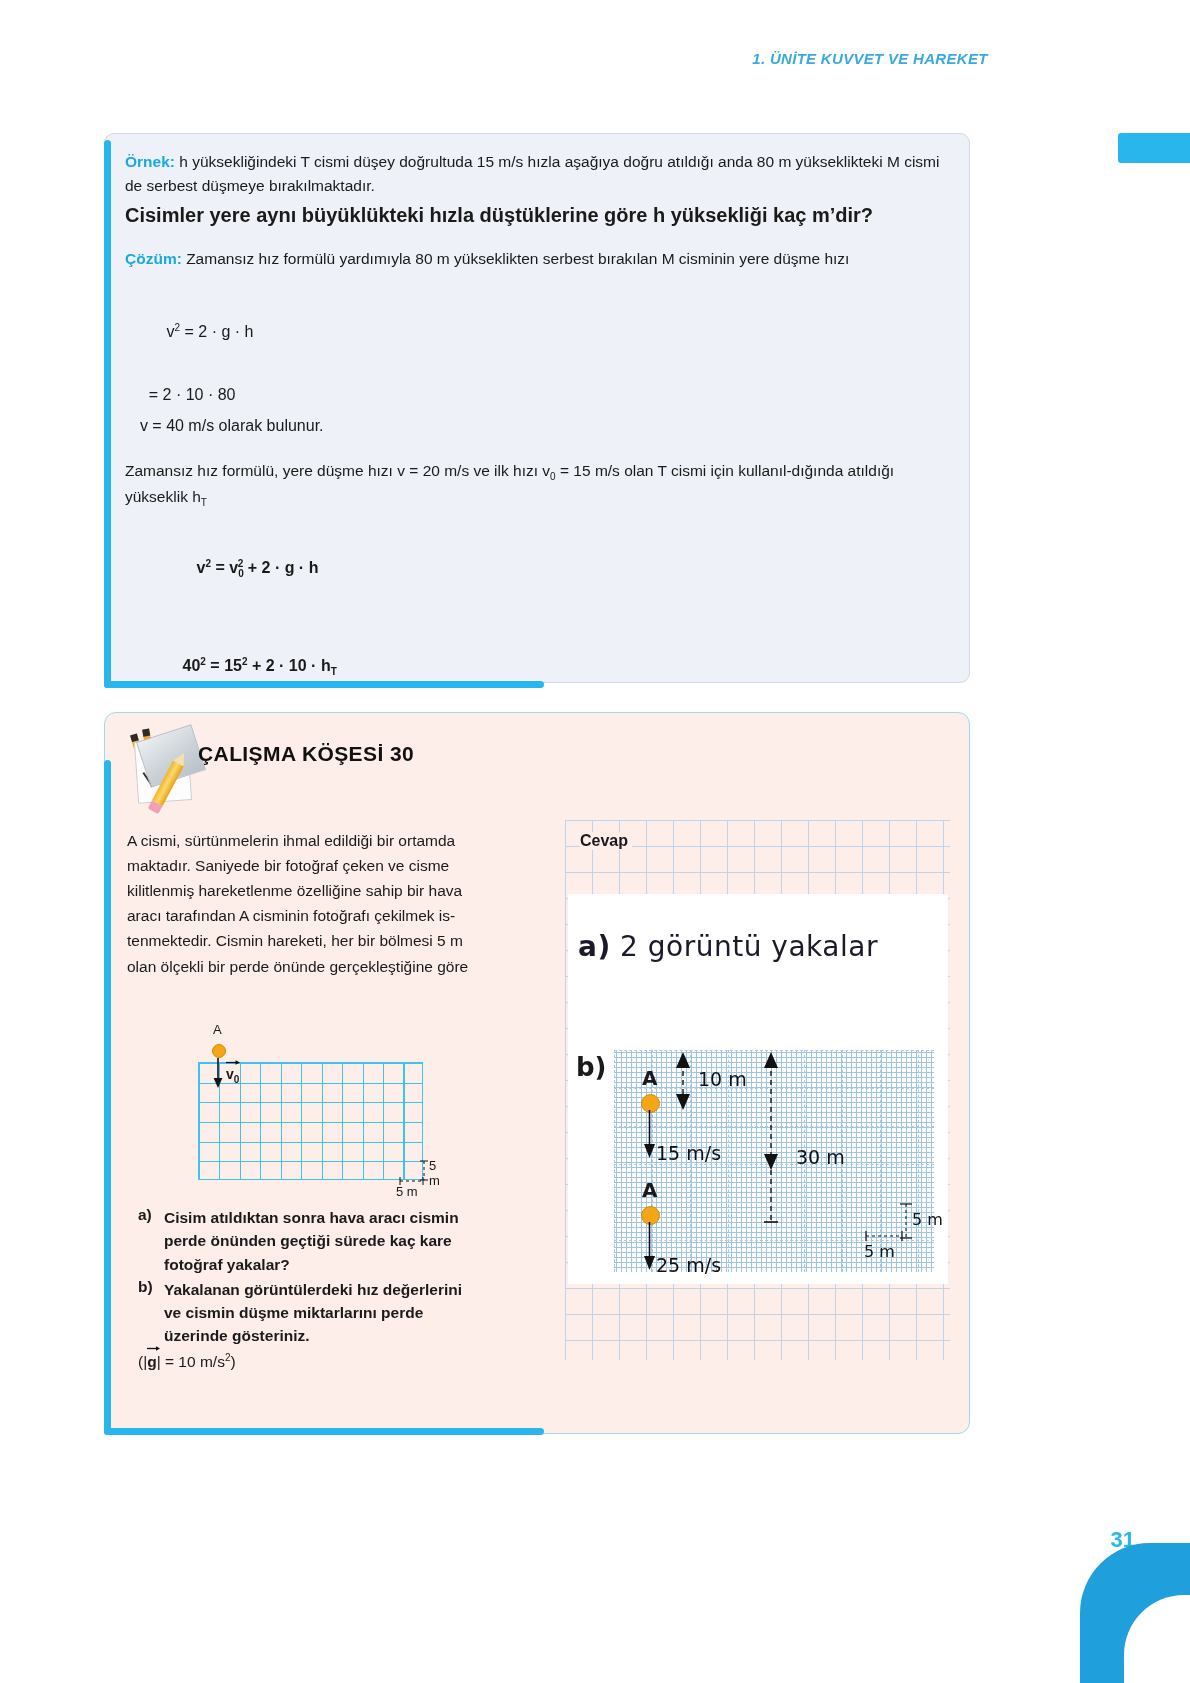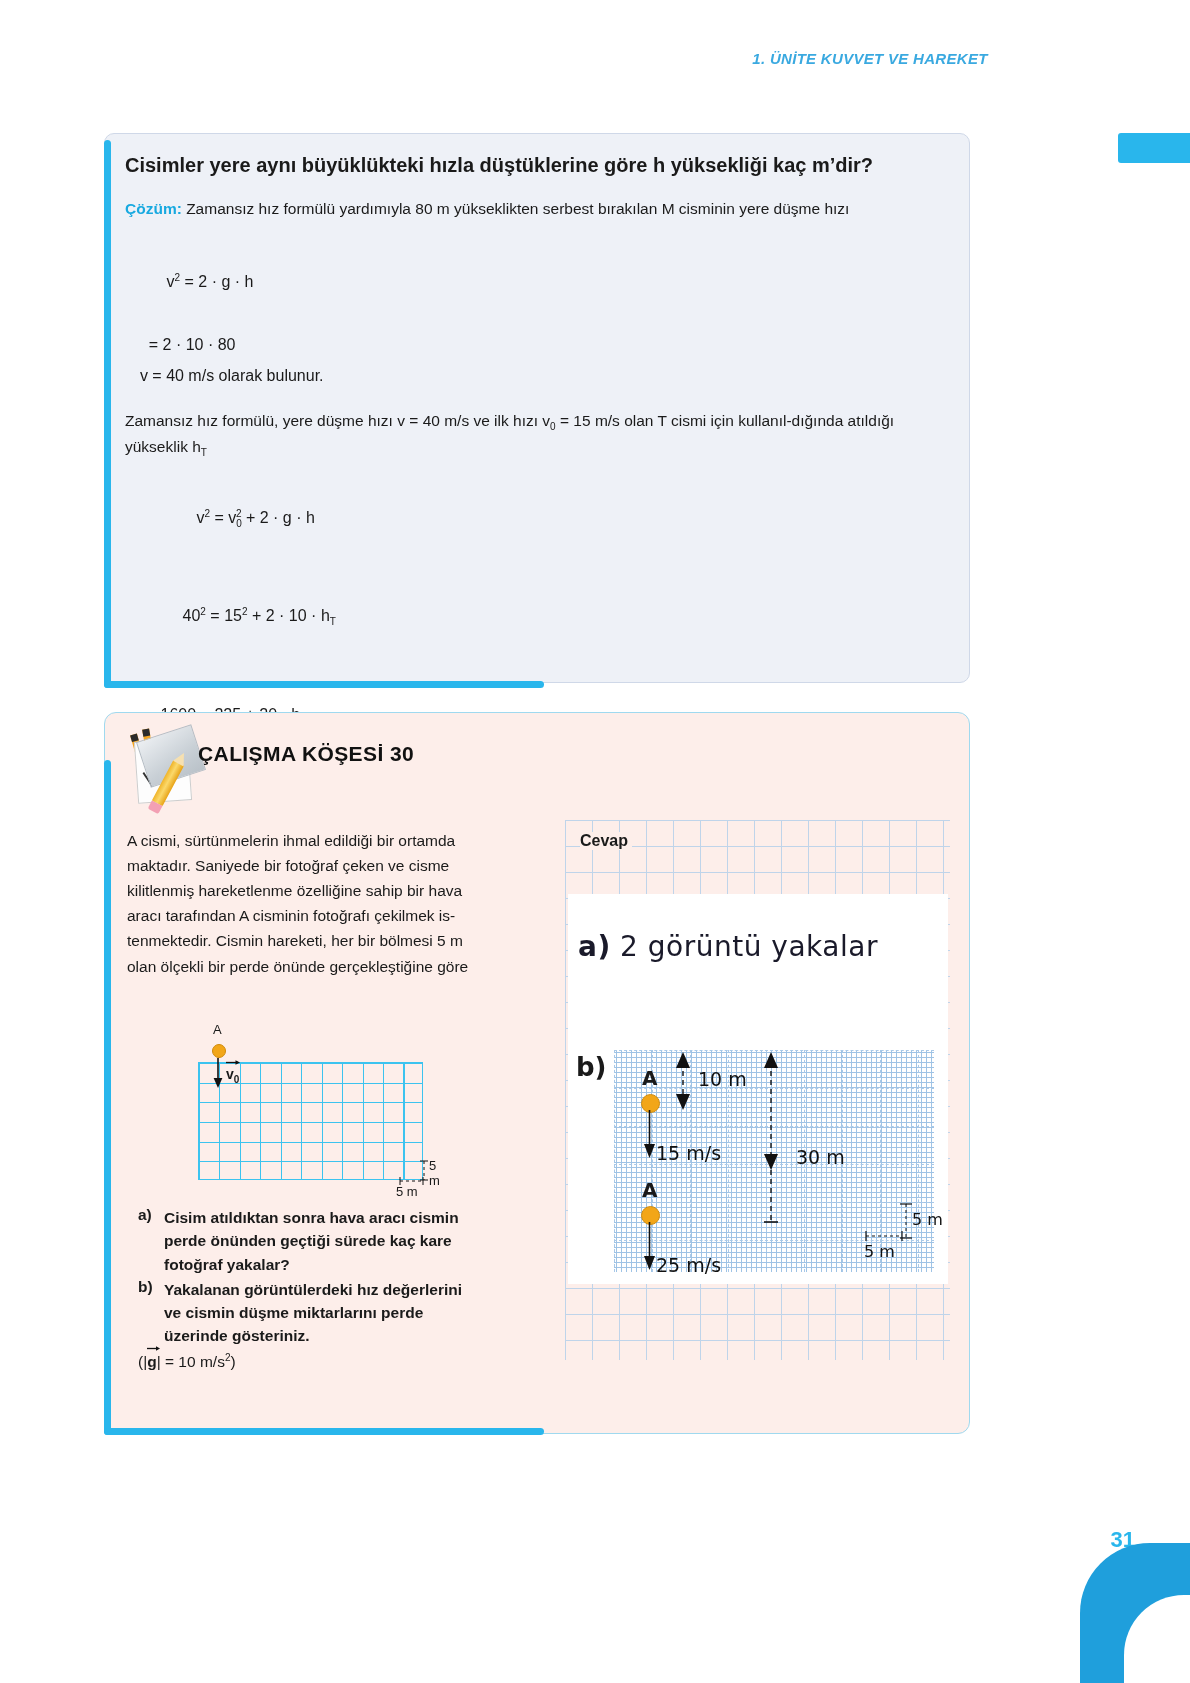--- a/index.html
+++ b/index.html
@@ -48,21 +48,21 @@
   .ornek-q{font-size:20px;line-height:1.55;font-weight:bold;margin:0;}
   .ornek-gap{height:16px;}
 
   .eq-block{margin:14px 0 0 0;font-size:16px;line-height:1.95;}
   .eq-line{white-space:pre;}
   sup.s{font-size:10px;vertical-align:super;}
   sub.s{font-size:10px;vertical-align:sub;}
 
   .para2{font-size:15.5px;line-height:1.6;margin:18px 0 0 0;}
   .eq-block2{margin:8px 0 0 0;font-size:16px;line-height:2.05;}
-  .eq-r{display:block;white-space:pre;}
+  .eq-r{display:block;white-space:pre;font-weight:bold;}
 
   
   .cal-box{
     position:absolute;left:104px;top:712px;width:866px;height:722px;
     background:#fdeeea;border:1px solid #9fd9ef;border-radius:12px;box-sizing:border-box;
   }
   .cal-leftbar{
     position:absolute;left:104px;top:760px;width:7px;height:675px;background:#29b6ec;border-radius:4px;
   }
   .cal-bottombar{
@@ -174,38 +174,41 @@
   .bg-small{position:absolute;font-size:14px;font-family:"DejaVu Sans",sans-serif;color:#111;white-space:nowrap;}
 </style>
 </head>
 <body>
 
 <div class="unit-header">1. ÜNİTE   KUVVET VE HAREKET</div>
 <div class="tab-marker"></div>
 
 <div class="ornek-box">
   <div class="ornek-inner">
+    <p class="ornek-p">
+      <span class="lbl-ornek">Örnek:</span><span> h yüksekliğindeki T cismi düşey doğrultuda 15 m/s hızla aşağıya doğru atıldığı anda 80 m yükseklikteki M cismi de serbest düşmeye bırakılmaktadır.</span>
+    </p>
     <p class="ornek-q">Cisimler yere aynı büyüklükteki hızla düştüklerine göre h yüksekliği kaç m’dir?</p>
 
     <div class="ornek-gap"></div>
 
     <p class="ornek-p">
       <span class="lbl-cozum">Çözüm:</span><span> Zamansız hız formülü yardımıyla 80 m yükseklikten serbest bırakılan M cisminin yere düşme hızı</span>
     </p>
 
     <div class="eq-block">
       <div class="eq-line">
         <span style="margin-left:6px">v</span><sup class="s">2</sup><span> = 2 · g · h</span>
       </div>
       <div class="eq-line"><span style="margin-left:6px">    = 2 · 10 · 80</span></div>
       <div class="eq-line"><span style="margin-left:6px">  v = 40 m/s olarak bulunur.</span></div>
     </div>
 
     <p class="para2">
-      <span>Zamansız hız formülü, yere düşme hızı v = 40 m/s ve ilk hızı v</span><sub class="s">0</sub><span> = 15 m/s olan T cismi için kullanıl-dığında atıldığı yükseklik h</span><sub class="s">T</sub>
+      <span>Zamansız hız formülü, yere düşme hızı v = 20 m/s ve ilk hızı v</span><sub class="s">0</sub><span> = 15 m/s olan T cismi için kullanıl-dığında atıldığı yükseklik h</span><sub class="s">T</sub>
     </p>
 
     <div class="eq-block2">
       <span class="eq-r">
         <span style="margin-left:36px">v<sup class="s">2</sup> = v<sub class="s">0</sub><sup class="s" style="margin-left:-6px">2</sup> + 2 · g · h</span>
       </span>
       <span class="eq-r">
         <span style="margin-left:22px">40<sup class="s">2</sup> = 15<sup class="s">2</sup> + 2 · 10 · h<sub class="s">T</sub></span>
       </span>
       <span class="eq-r">

